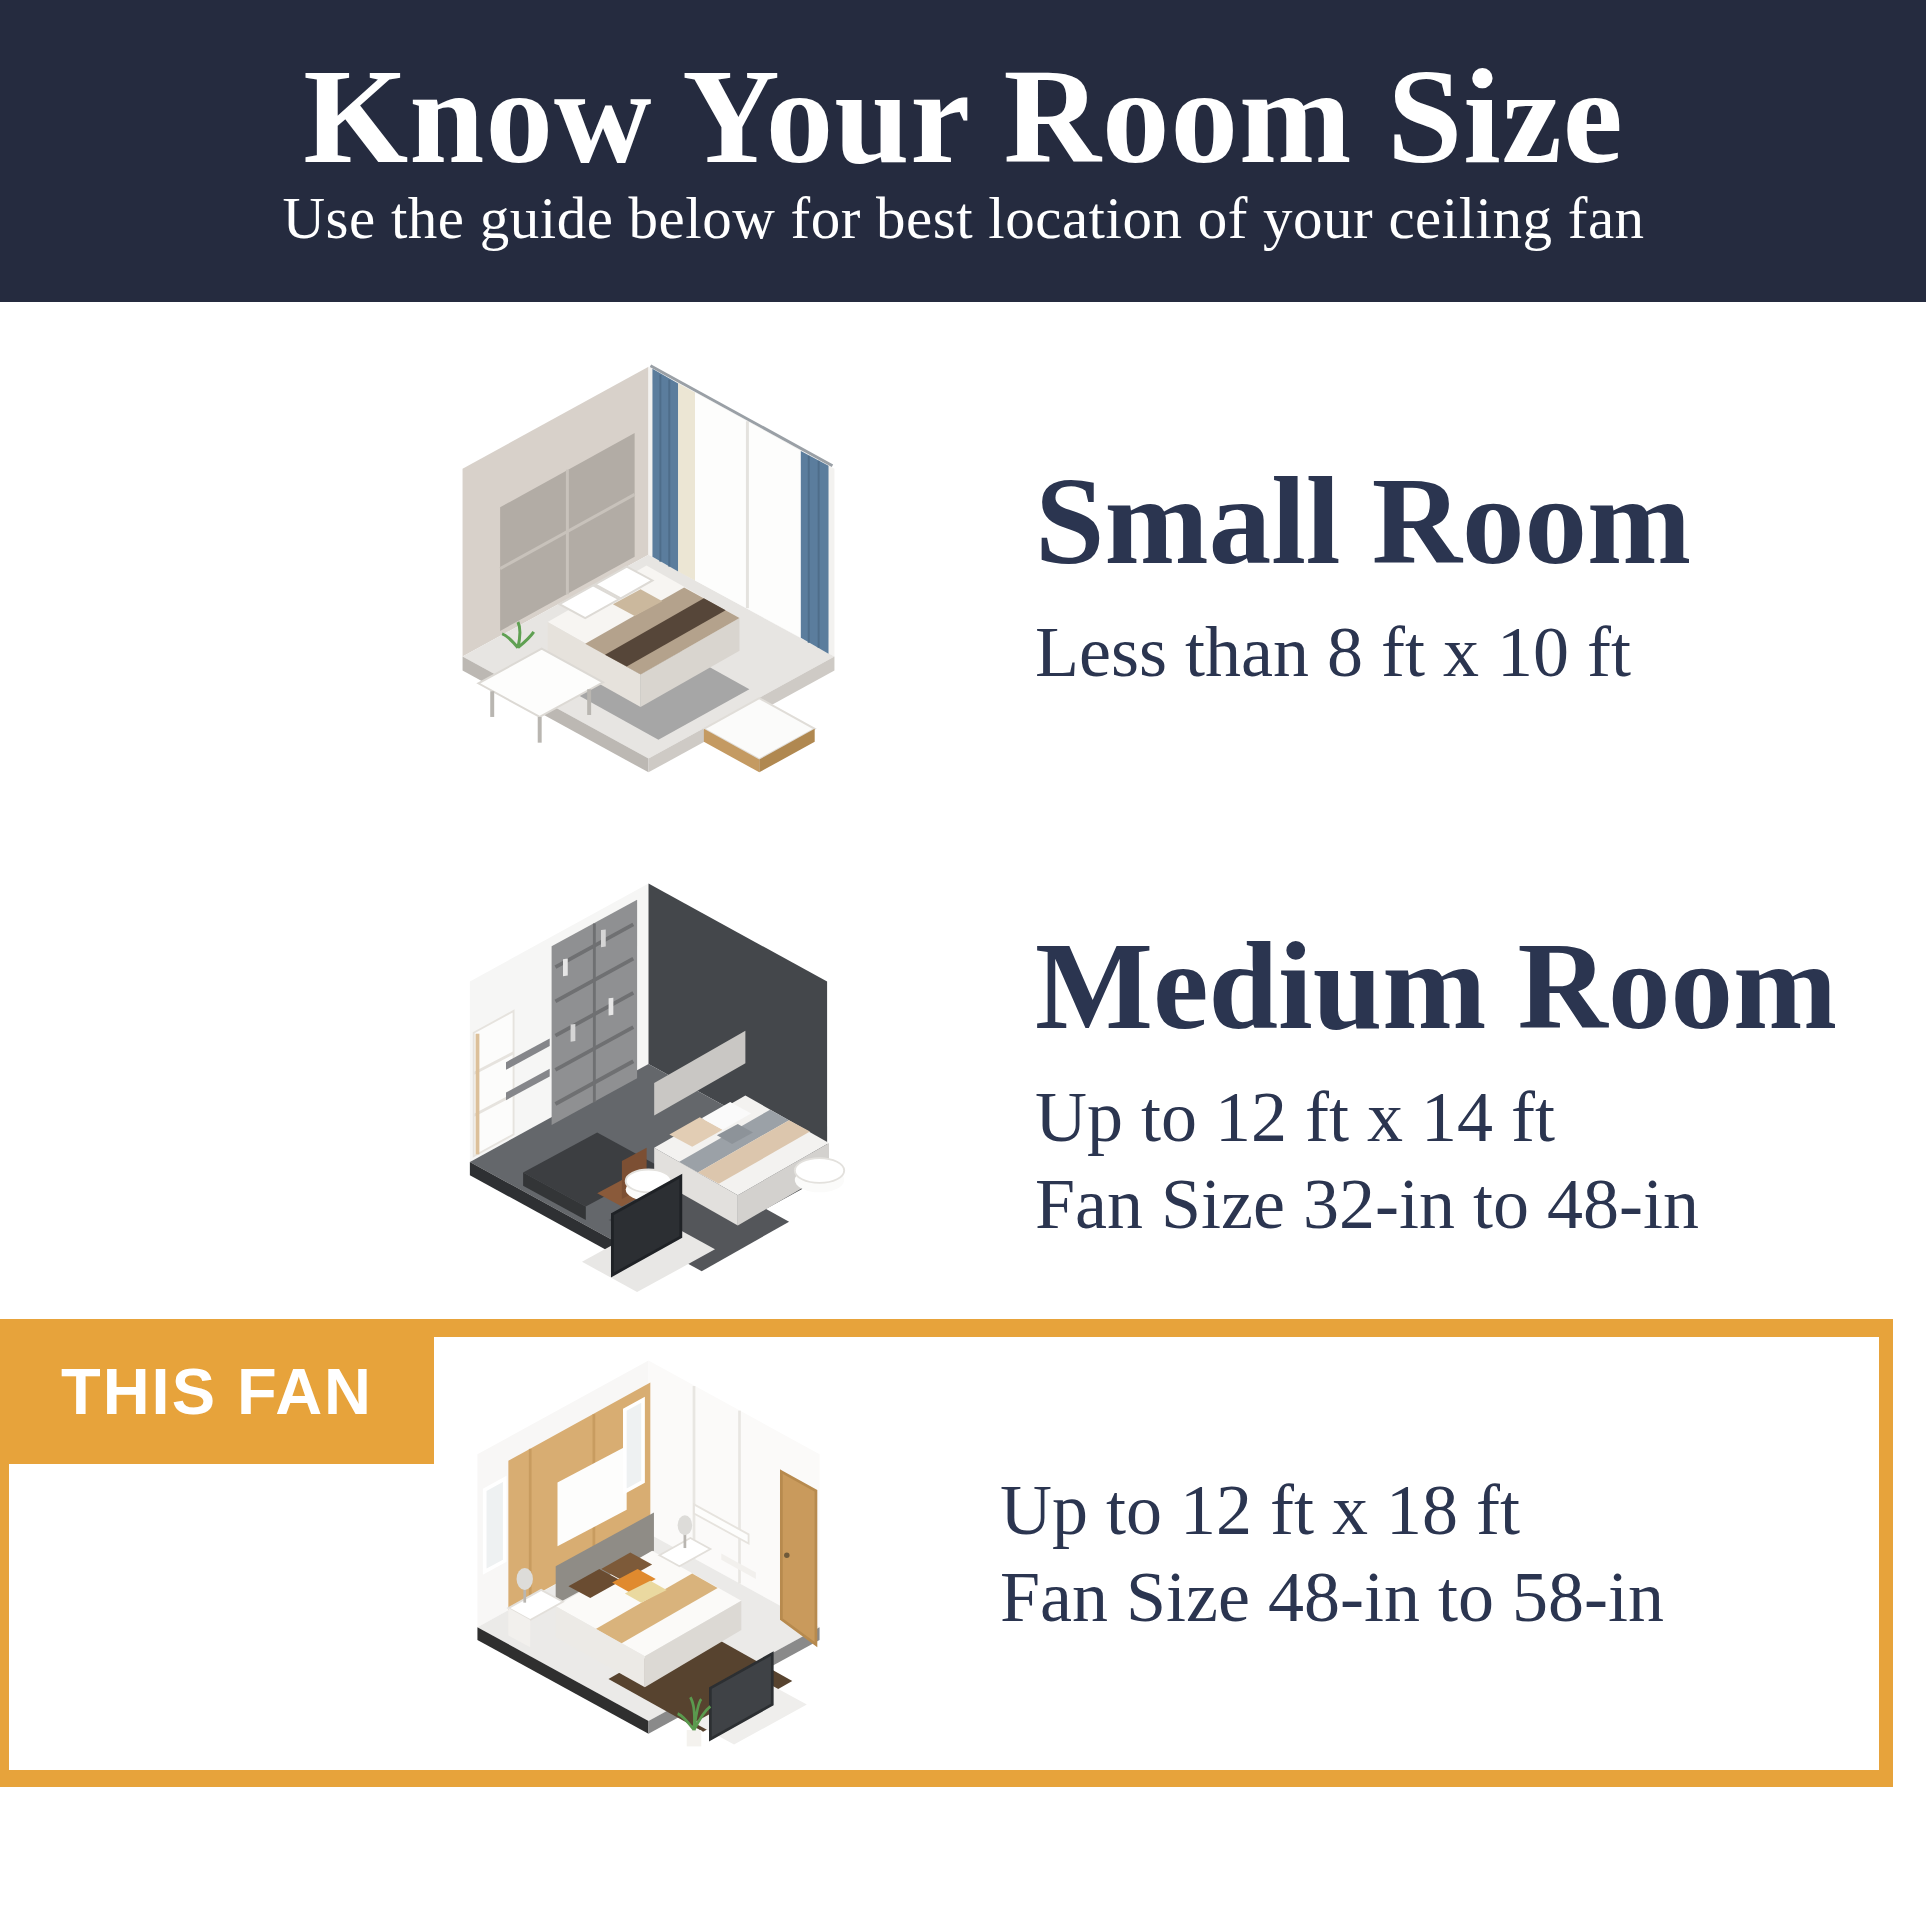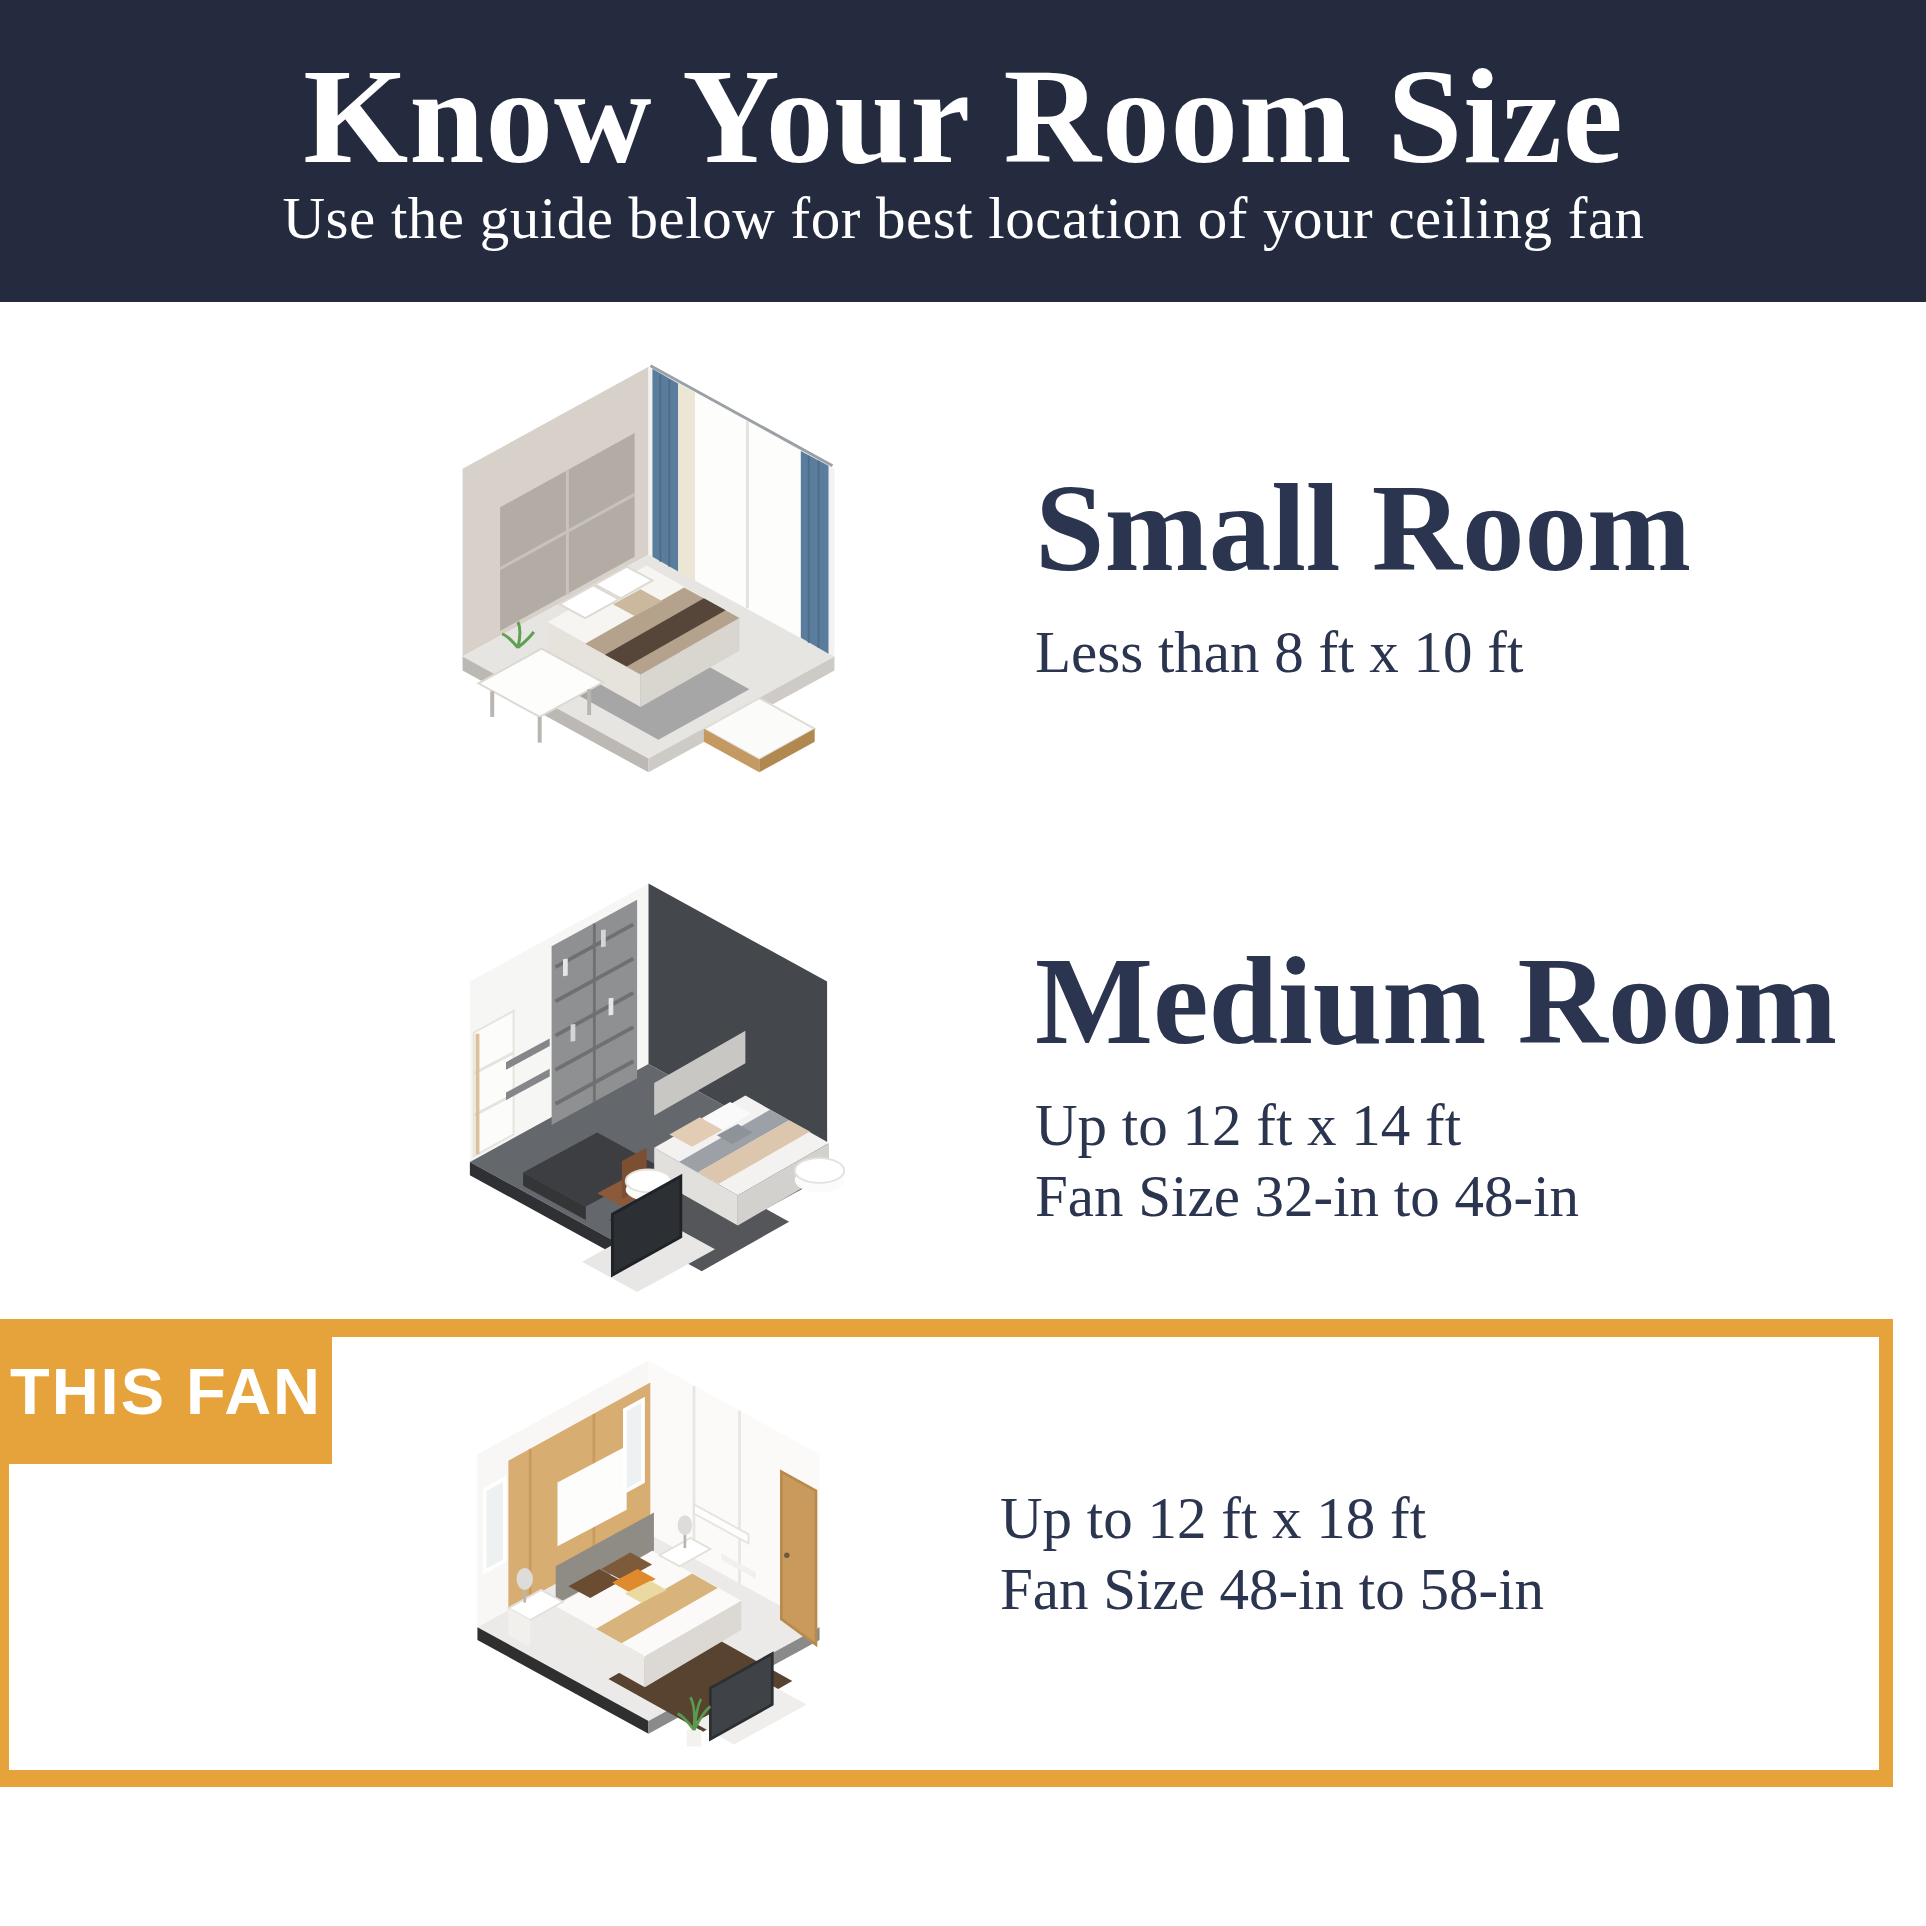--- a/index.html
+++ b/index.html
@@ -56,21 +56,21 @@
     margin-left:84px;
   }
   .room-title{
     font-size:125px;
     font-weight:700;
     color:var(--text);
     line-height:1.02;
     margin:0 0 24px 0;
   }
   .room-line{
-    font-size:59px;
+    font-size:72px;
     color:var(--text);
     line-height:1.2;
     margin:0;
   }
   
   .large-wrap{
     position:relative;
     height:468px;
   }
   .gold-frame{
@@ -78,21 +78,21 @@
     top:0;left:0;right:34px;bottom:0;
     border:17px solid var(--gold);
     border-top-width:18px;
     border-left-width:9px;
     border-right-width:14px;
     pointer-events:none;
   }
   .this-fan-badge{
     position:absolute;
     top:0;left:0;
-    width:332px;height:145px;
+    width:434px;height:145px;
     background:var(--gold);
     color:#fff;
     display:flex;align-items:center;justify-content:center;
     font-family:"Liberation Sans","DejaVu Sans",sans-serif;
     font-weight:700;
     font-size:65px;
     letter-spacing:2px;
     z-index:2;
   }
   .large-content{

